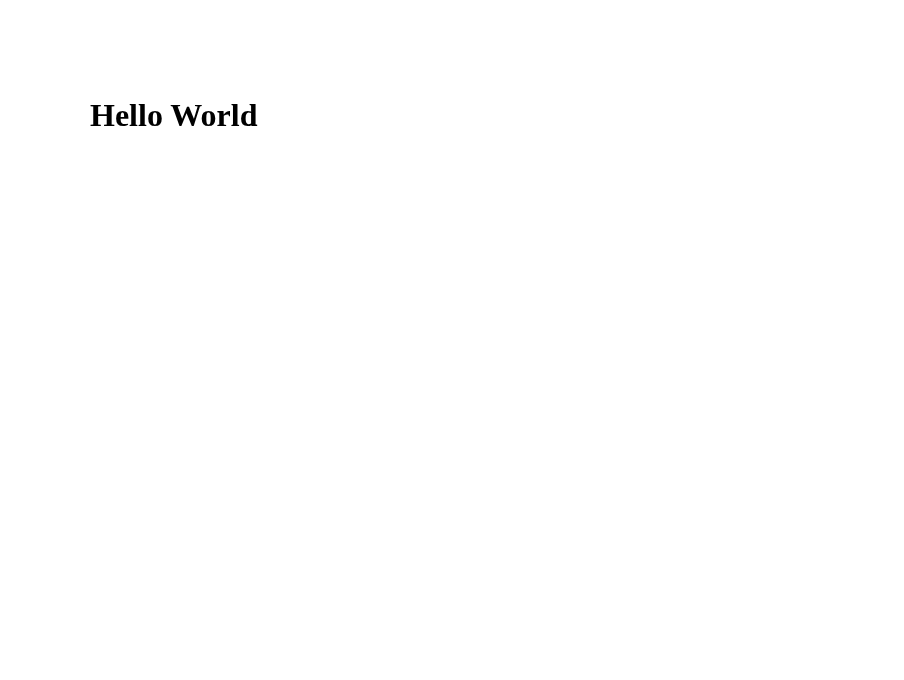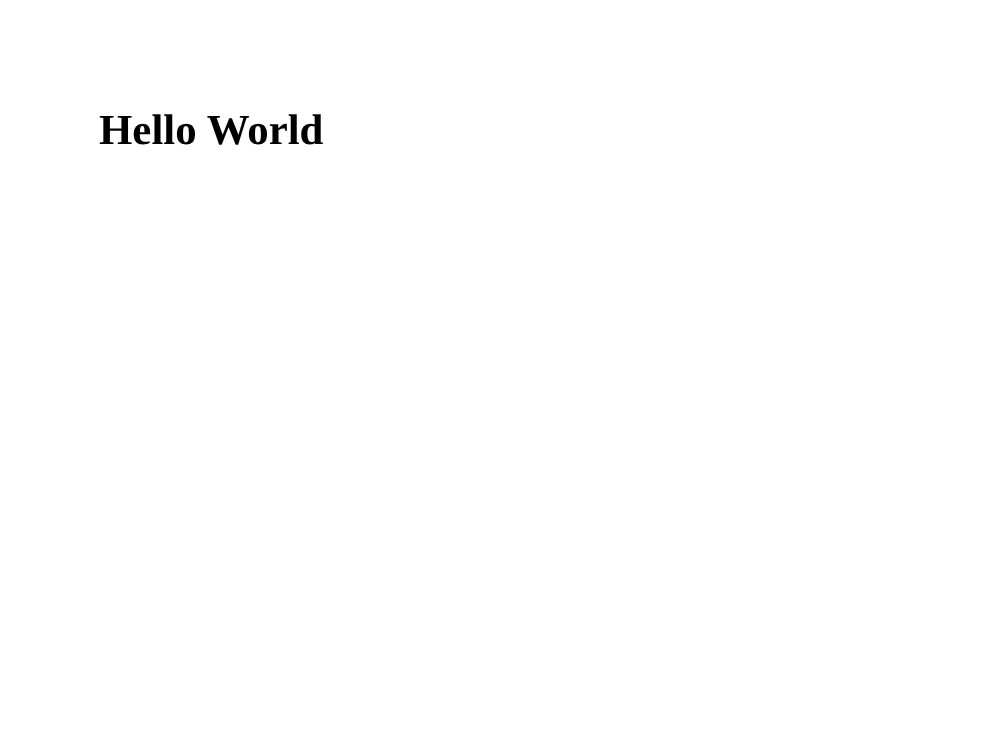--- a/index.html
+++ b/index.html
@@ -10,21 +10,21 @@
     body {
       width: 904px;
       height: 680px;
       background: #ffffff;
       font-family: "Times New Roman", Times, serif;
     }
     .page {
       padding: 96px 90px;
     }
     .heading {
-      font-size: 39px;
+      font-size: 32px;
       font-weight: bold;
       color: #000000;
       line-height: 1.2;
     }
   </style>
 </head>
 <body>
 
 <div class="page">
   <h1 class="heading">Hello World</h1>

